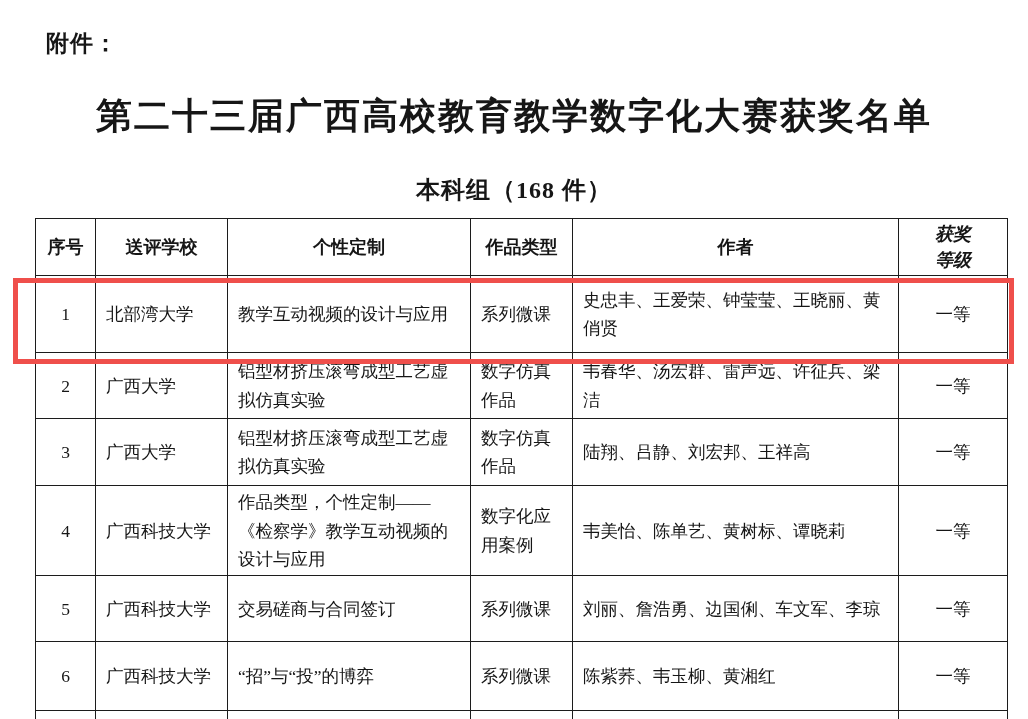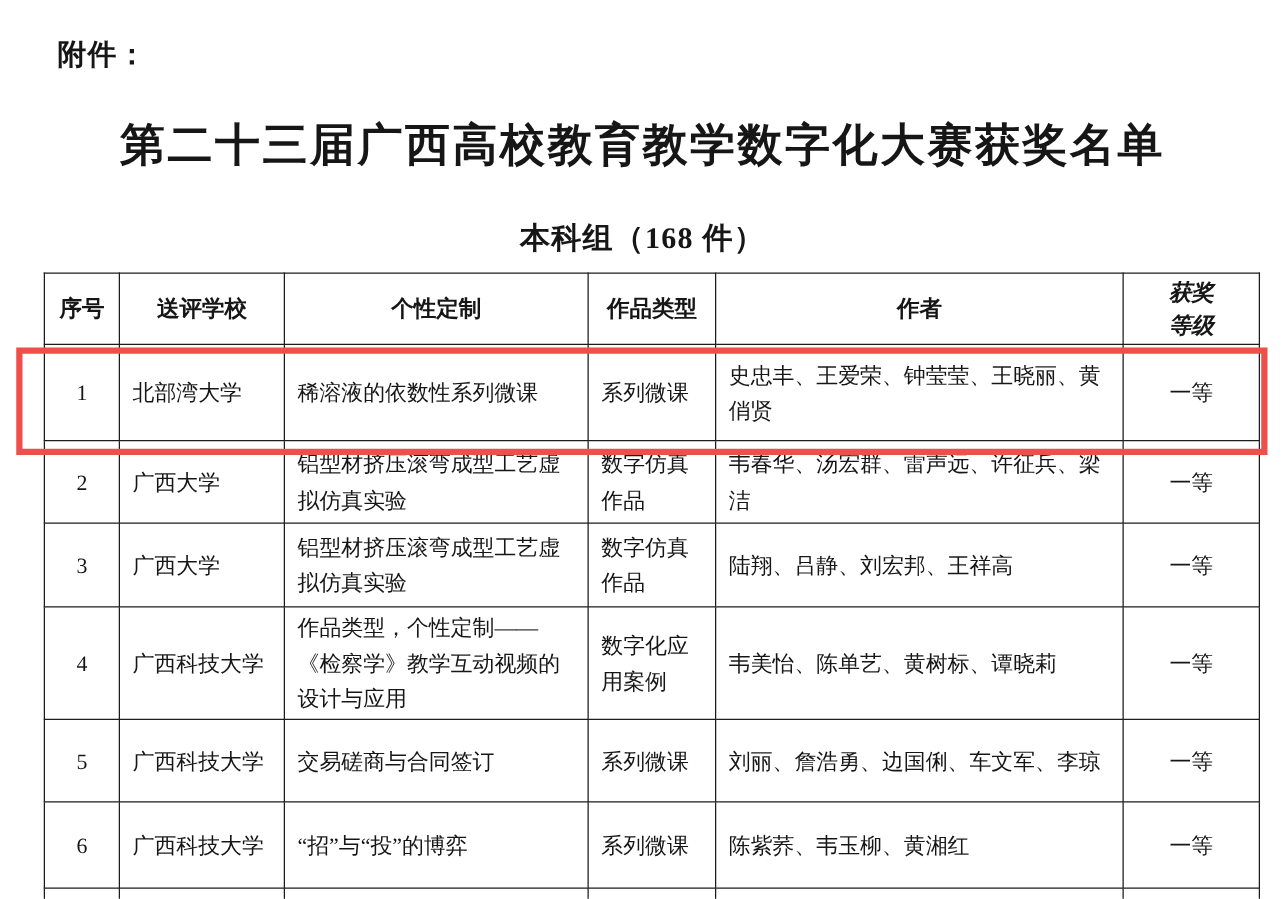--- a/index.html
+++ b/index.html
@@ -112,21 +112,21 @@
         <th>作品类型</th>
         <th>作者</th>
         <th class="wrap">获奖
 等级</th>
       </tr>
     </thead>
     <tbody>
       <tr class="row-0">
         <td class="c">1</td>
         <td class="l">北部湾大学</td>
-        <td class="l">稀溶液的依数性系列微课</td>
+        <td class="l">教学互动视频的设计与应用</td>
         <td class="l">系列微课</td>
         <td class="l">史忠丰、王爱荣、钟莹莹、王晓丽、黄俏贤</td>
         <td class="c">一等</td>
       </tr>
       <tr class="row-1">
         <td class="c">2</td>
         <td class="l">广西大学</td>
         <td class="l">铝型材挤压滚弯成型工艺虚拟仿真实验</td>
         <td class="l">数字仿真作品</td>
         <td class="l">韦春华、汤宏群、雷声远、许征兵、梁洁</td>

